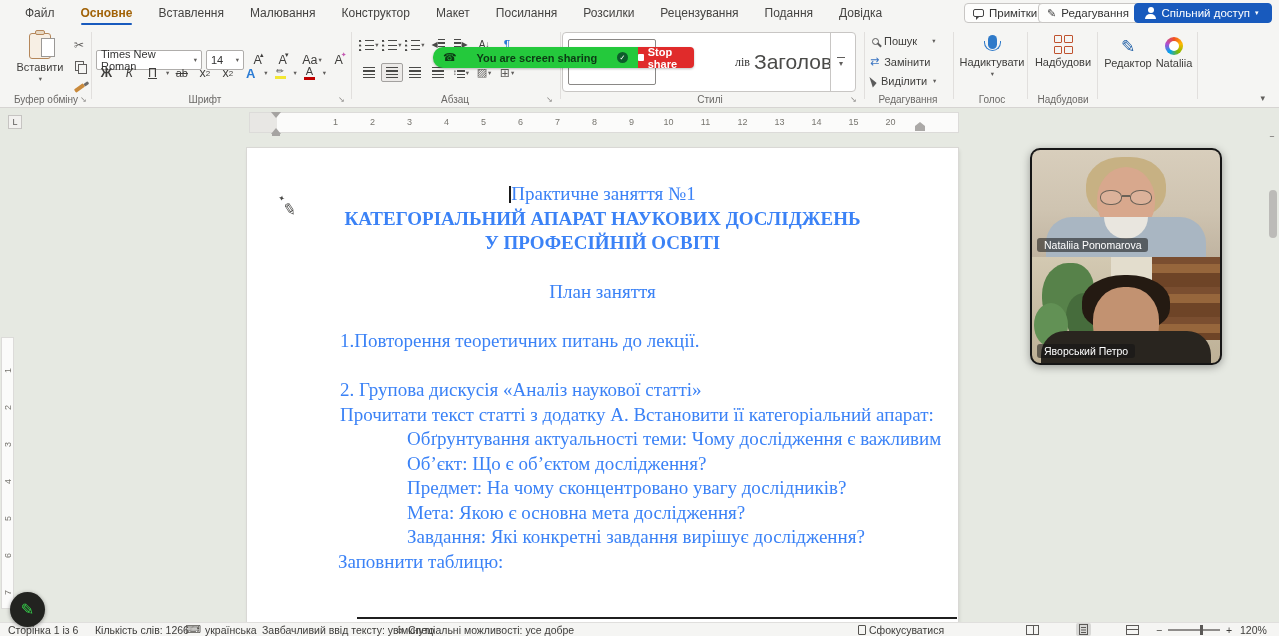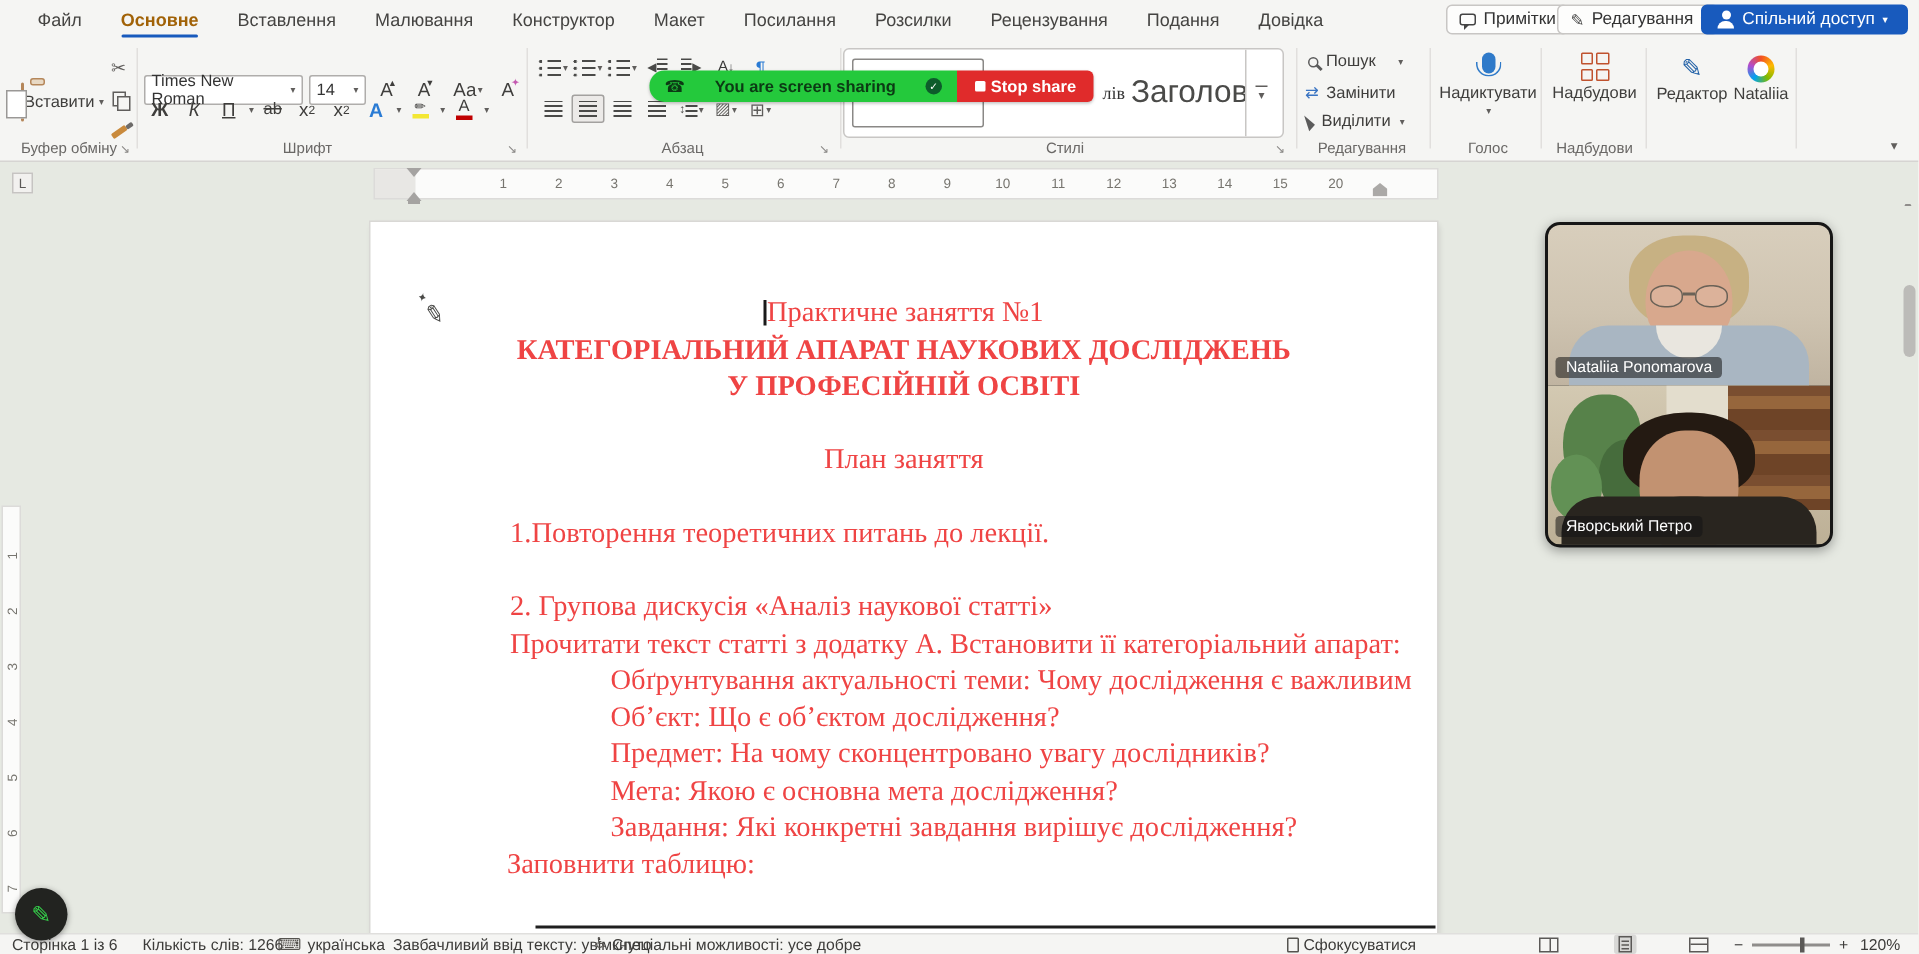--- a/index.html
+++ b/index.html
@@ -25,21 +25,21 @@
   
   .ribbon{position:absolute;top:26px;left:0;right:0;height:82px;background:#f5f5f3;border-bottom:1px solid #d6d4d2}
   .gdiv{position:absolute;top:6px;bottom:8px;width:1px;background:#e1dfdd}
   .grplabel{position:absolute;bottom:2px;font-size:10px;color:#6a6866;text-align:center;white-space:nowrap}
   .launcher{position:absolute;bottom:3px;font-size:8px;color:#8a8886;line-height:8px}
   .row{position:absolute;display:flex;align-items:center}
   .ddv{font-size:6.5px;color:#605e5c;margin-left:1px}
   .seln{border:1px solid #a3a19f;background:#eceae8;border-radius:2px}
 
   
-  .pastebig{position:absolute;left:14px;top:7px;width:52px;height:70px;display:flex;flex-direction:row;align-items:center;gap:2px;font-size:11px;color:#3f3e3c}
+  .pastebig{position:absolute;left:14px;top:7px;width:52px;height:70px;display:flex;flex-direction:column;align-items:center;gap:2px;font-size:11px;color:#3f3e3c}
   .clip{width:22px;height:26px;position:relative}
   .clip .board{position:absolute;inset:0;border:1.6px solid #b5875a;border-radius:3px;background:#f7efe4}
   .clip .top{position:absolute;top:-3px;left:6px;width:10px;height:5px;border:1.4px solid #b5875a;border-radius:2px;background:#e8d9c4}
   .clip .sheet{position:absolute;right:-4px;top:5px;width:14px;height:19px;background:#fff;border:1px solid #9a9896}
   .mini{position:absolute;left:70px;width:18px;height:17px;display:flex;align-items:center;justify-content:center;font-size:12px;color:#5f5d5b}
   .brush{width:11px;height:4px;background:#c98a3c;border-radius:1px;transform:rotate(-35deg);position:relative}
   .brush::after{content:"";position:absolute;right:-5px;top:0.5px;width:5px;height:3px;background:#6d6b69;border-radius:1px}
 
   
   .inputbox{height:20px;border:1px solid #afadab;border-radius:2px;background:#fff;display:flex;align-items:center;padding:0 4px;gap:3px;font-size:11px;color:#333}
@@ -81,21 +81,21 @@
   .grid4{width:19px;height:19px;display:grid;grid-template-columns:1fr 1fr;gap:2.5px}
   .grid4 span{border:1.8px solid #c0522e;border-radius:1px}
   .edpen{font-family:"DejaVu Sans",sans-serif;font-size:17px;color:#2563a8;line-height:18px}
   .copi{width:18px;height:18px;border-radius:50%;background:conic-gradient(#f25022,#ffb900,#7fba00,#00a4ef,#b14ccf,#f25022);position:relative}
   .copi::after{content:"";position:absolute;inset:4px;border-radius:50%;background:#fff}
   .collapse{position:absolute;right:14px;bottom:4px;font-size:9px;color:#605e5c}
 
   
   .sharebar{position:absolute;left:433px;top:47px;height:21px;display:flex;z-index:50;filter:drop-shadow(0 1px 1px rgba(0,0,0,.25))}
   .sb-green{width:205px;background:#24c93c;border-radius:10px 0 0 10px;display:flex;align-items:center;justify-content:space-between;padding:0 10px;color:#0c3a14;font-weight:bold;font-size:11px}
-  .sb-red{width:91px;background:#e02b2b;border-radius:0 4px 4px 0;display:flex;align-items:center;justify-content:center;gap:4px;color:#fff;font-weight:bold;font-size:11px}
+  .sb-red{width:56px;background:#e02b2b;border-radius:0 4px 4px 0;display:flex;align-items:center;justify-content:flex-start;gap:4px;color:#fff;font-weight:bold;font-size:11px}
   .stop-sq{width:7px;height:7px;background:#fff;border-radius:1px}
   .shield{width:11px;height:11px;border-radius:50%;background:#0d5c2b;color:#fff;font-size:7px;display:flex;align-items:center;justify-content:center}
   .phone{font-size:11px;color:#0c3a14}
 
   
   .hruler{position:absolute;top:108px;left:0;right:0;height:28px}
   .hruler .strip{position:absolute;left:250px;top:5px;width:708px;height:19px;background:#fbfbfa;box-shadow:0 0 0 1px #dcdbd9}
   .hruler .marginL{position:absolute;left:250px;top:5px;width:27px;height:19px;background:#e8e7e4}
   .hnums{position:absolute;left:317px;top:5px;height:19px;display:flex}
   .hnums span{width:37px;text-align:center;line-height:19px;font-size:9px;color:#77756f}
@@ -105,21 +105,21 @@
   .ind-box{position:absolute;left:272px;top:25px;width:8px;height:3px;background:#a5a3a1}
   .ind-right{position:absolute;left:915px;top:14px;width:10px;height:9px;background:#aba9a7;clip-path:polygon(50% 0,100% 45%,100% 100%,0 100%,0 45%)}
   .vruler{position:absolute;left:2px;top:140px;bottom:14px;width:11px}
   .vruler .band{position:absolute;left:0;top:62px;bottom:0;width:11px;background:#fbfbfa;box-shadow:0 0 0 1px #dcdbd9}
   .vnums{position:absolute;left:0;top:76px;width:11px;display:flex;flex-direction:column}
   .vnums span{height:37px;display:flex;align-items:center;justify-content:center;transform:rotate(-90deg);font-size:9px;color:#77756f}
 
   
   .canvas{position:absolute;top:136px;left:0;right:0;bottom:14px;background:#e6e9e2;overflow:hidden}
   .page{position:absolute;left:247px;top:12px;width:711px;height:600px;background:#fff;box-shadow:0 0 0 1px #d9d8d5,1px 2px 4px rgba(0,0,0,.12)}
-  .doc{position:absolute;left:0;right:0;top:49px;font-family:"Liberation Serif","DejaVu Serif",serif;font-size:19px;color:#ef4444}
+  .doc{position:absolute;left:0;right:0;top:34px;font-family:"Liberation Serif","DejaVu Serif",serif;font-size:19px;color:#3b82f6}
   .dl{height:24.5px;line-height:24.5px;padding-left:93px;padding-right:20px;white-space:nowrap}
   .dl.c{text-align:center;padding-left:0;padding-right:0}
   .dl.b{font-weight:bold}
   .dl.ind{padding-left:160px}
   .dl.z{padding-left:91px}
   .sp{height:24.5px}
   .caret{display:inline-block;width:1.5px;height:17px;background:#1a1a1a;vertical-align:-3px;margin-right:0.5px}
   .tabletop{position:absolute;left:110px;right:1px;top:469px;height:1.5px;background:#1f1f1f}
   .inkpen{position:absolute;left:36px;top:52px;font-size:16px;color:#4a4a48;transform:rotate(12deg);font-family:"DejaVu Sans",sans-serif}
   .inkpen i{position:absolute;left:-7px;top:-4px;font-size:8px;font-style:normal;color:#4a4a48}

